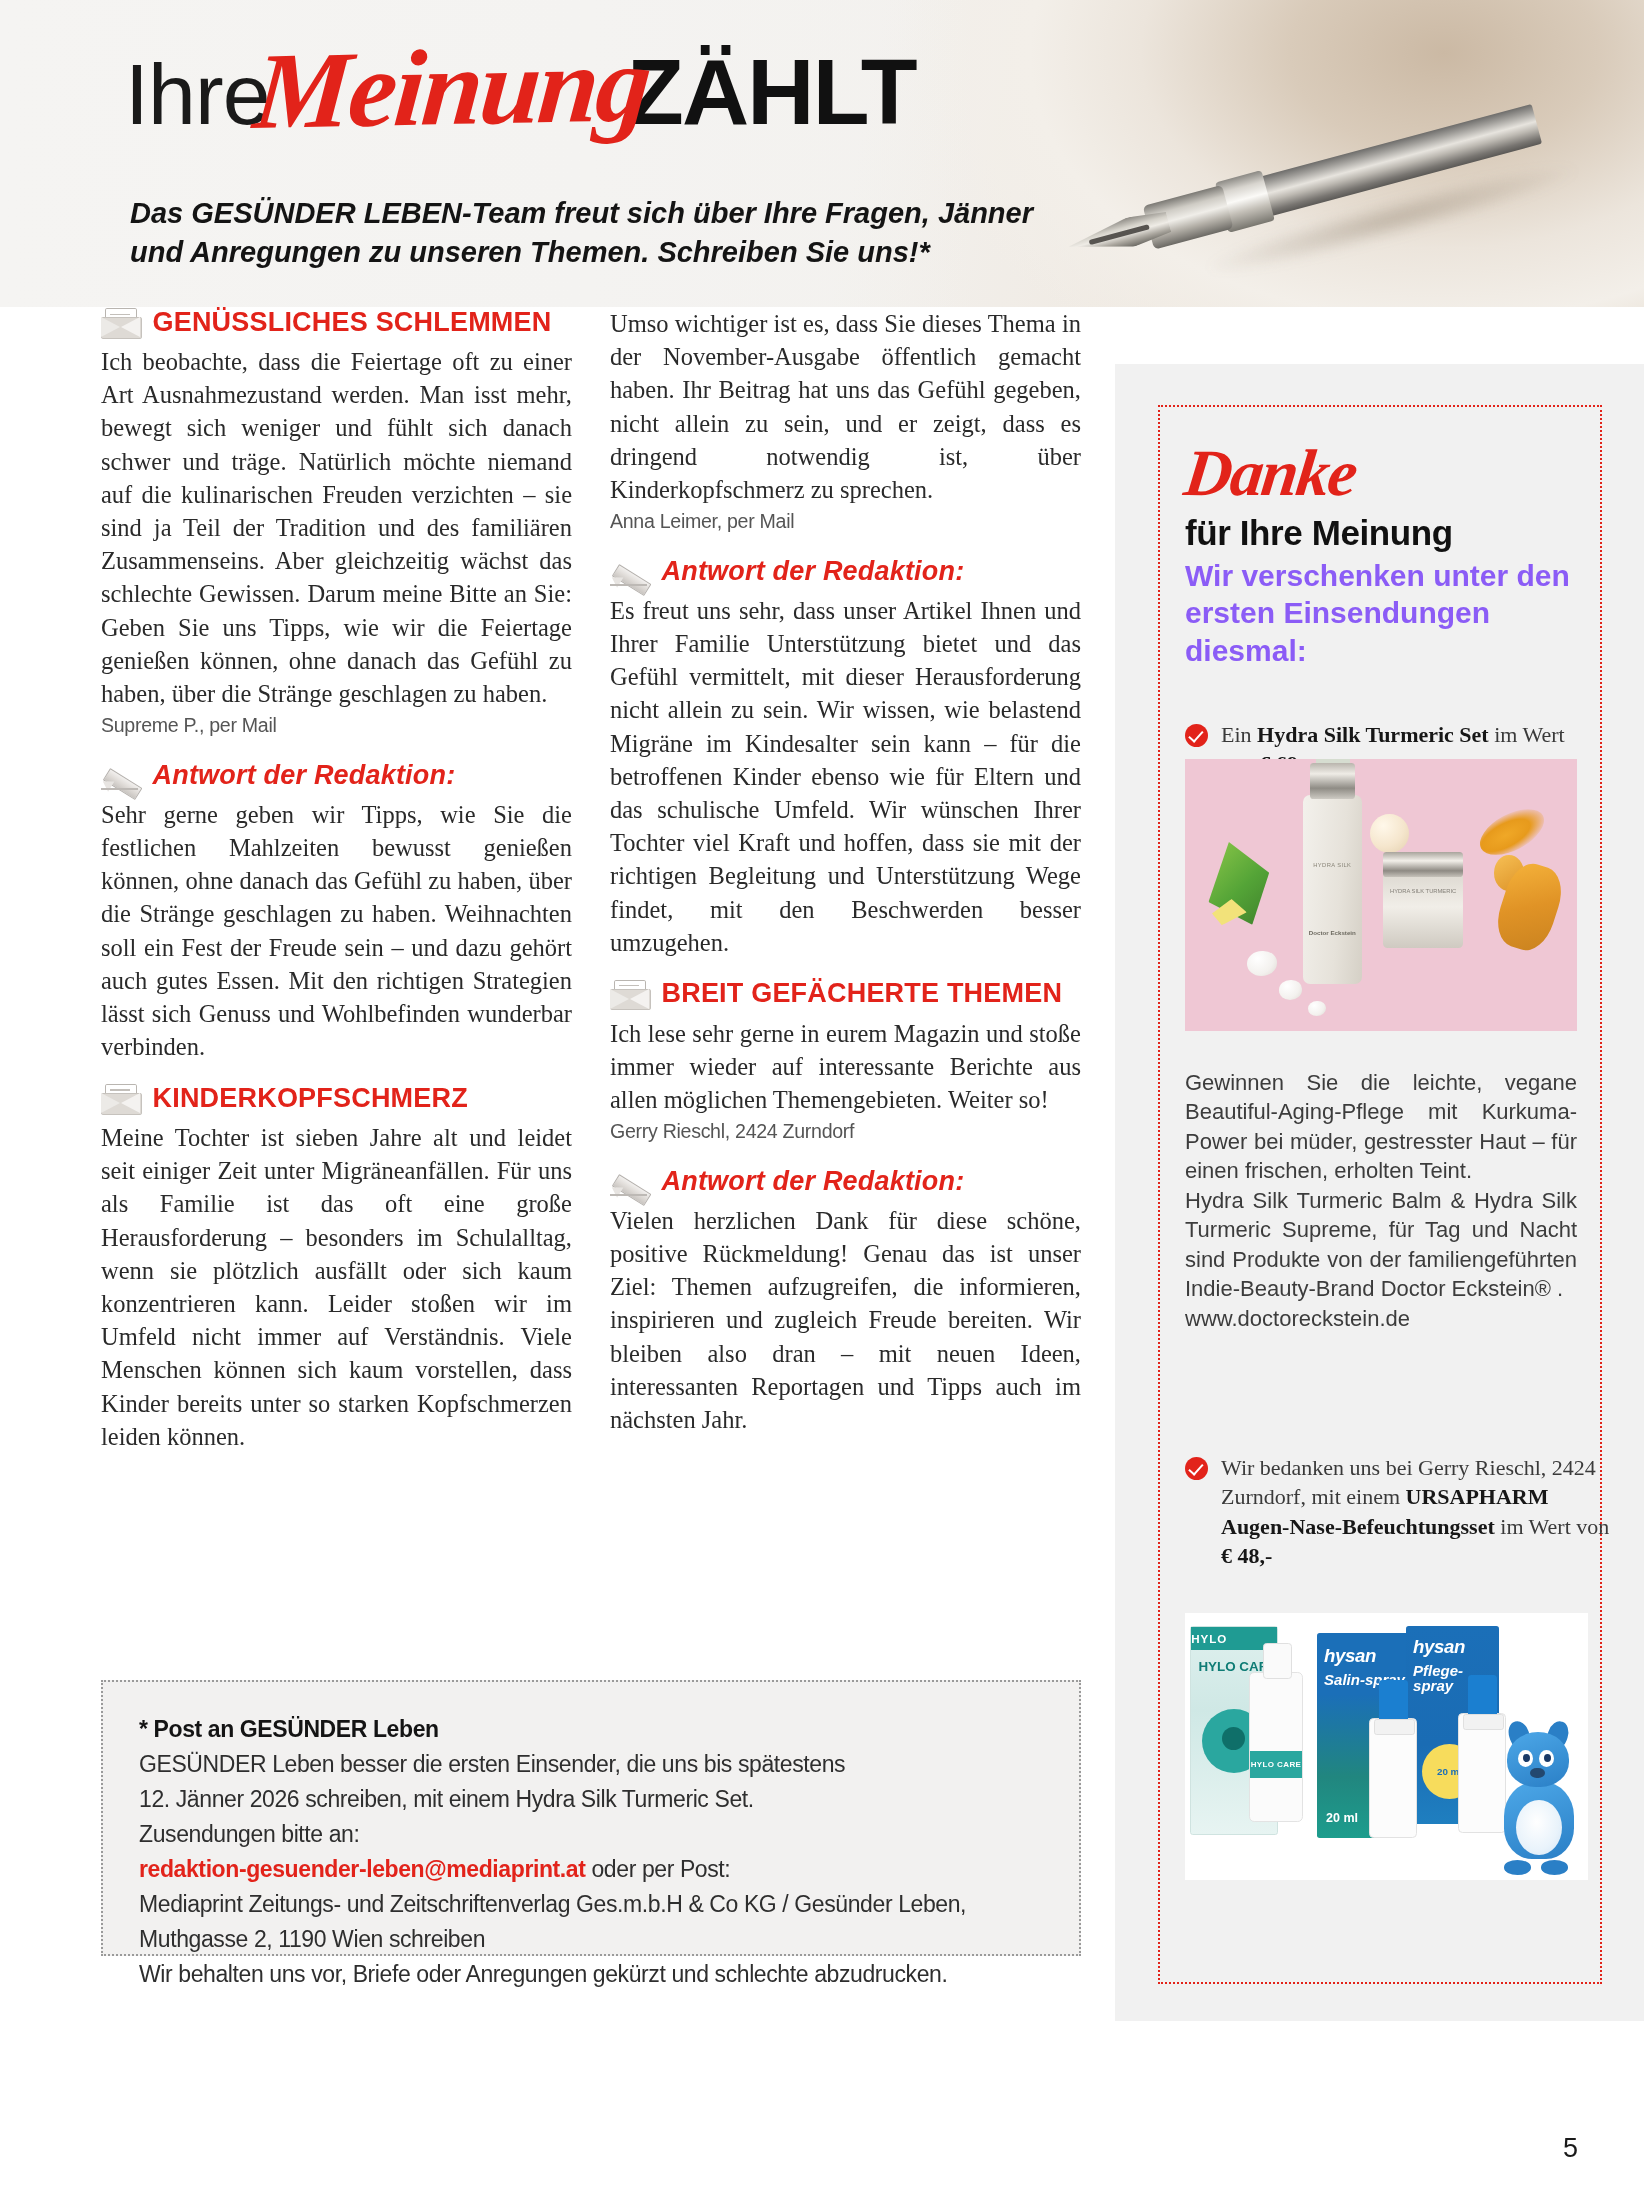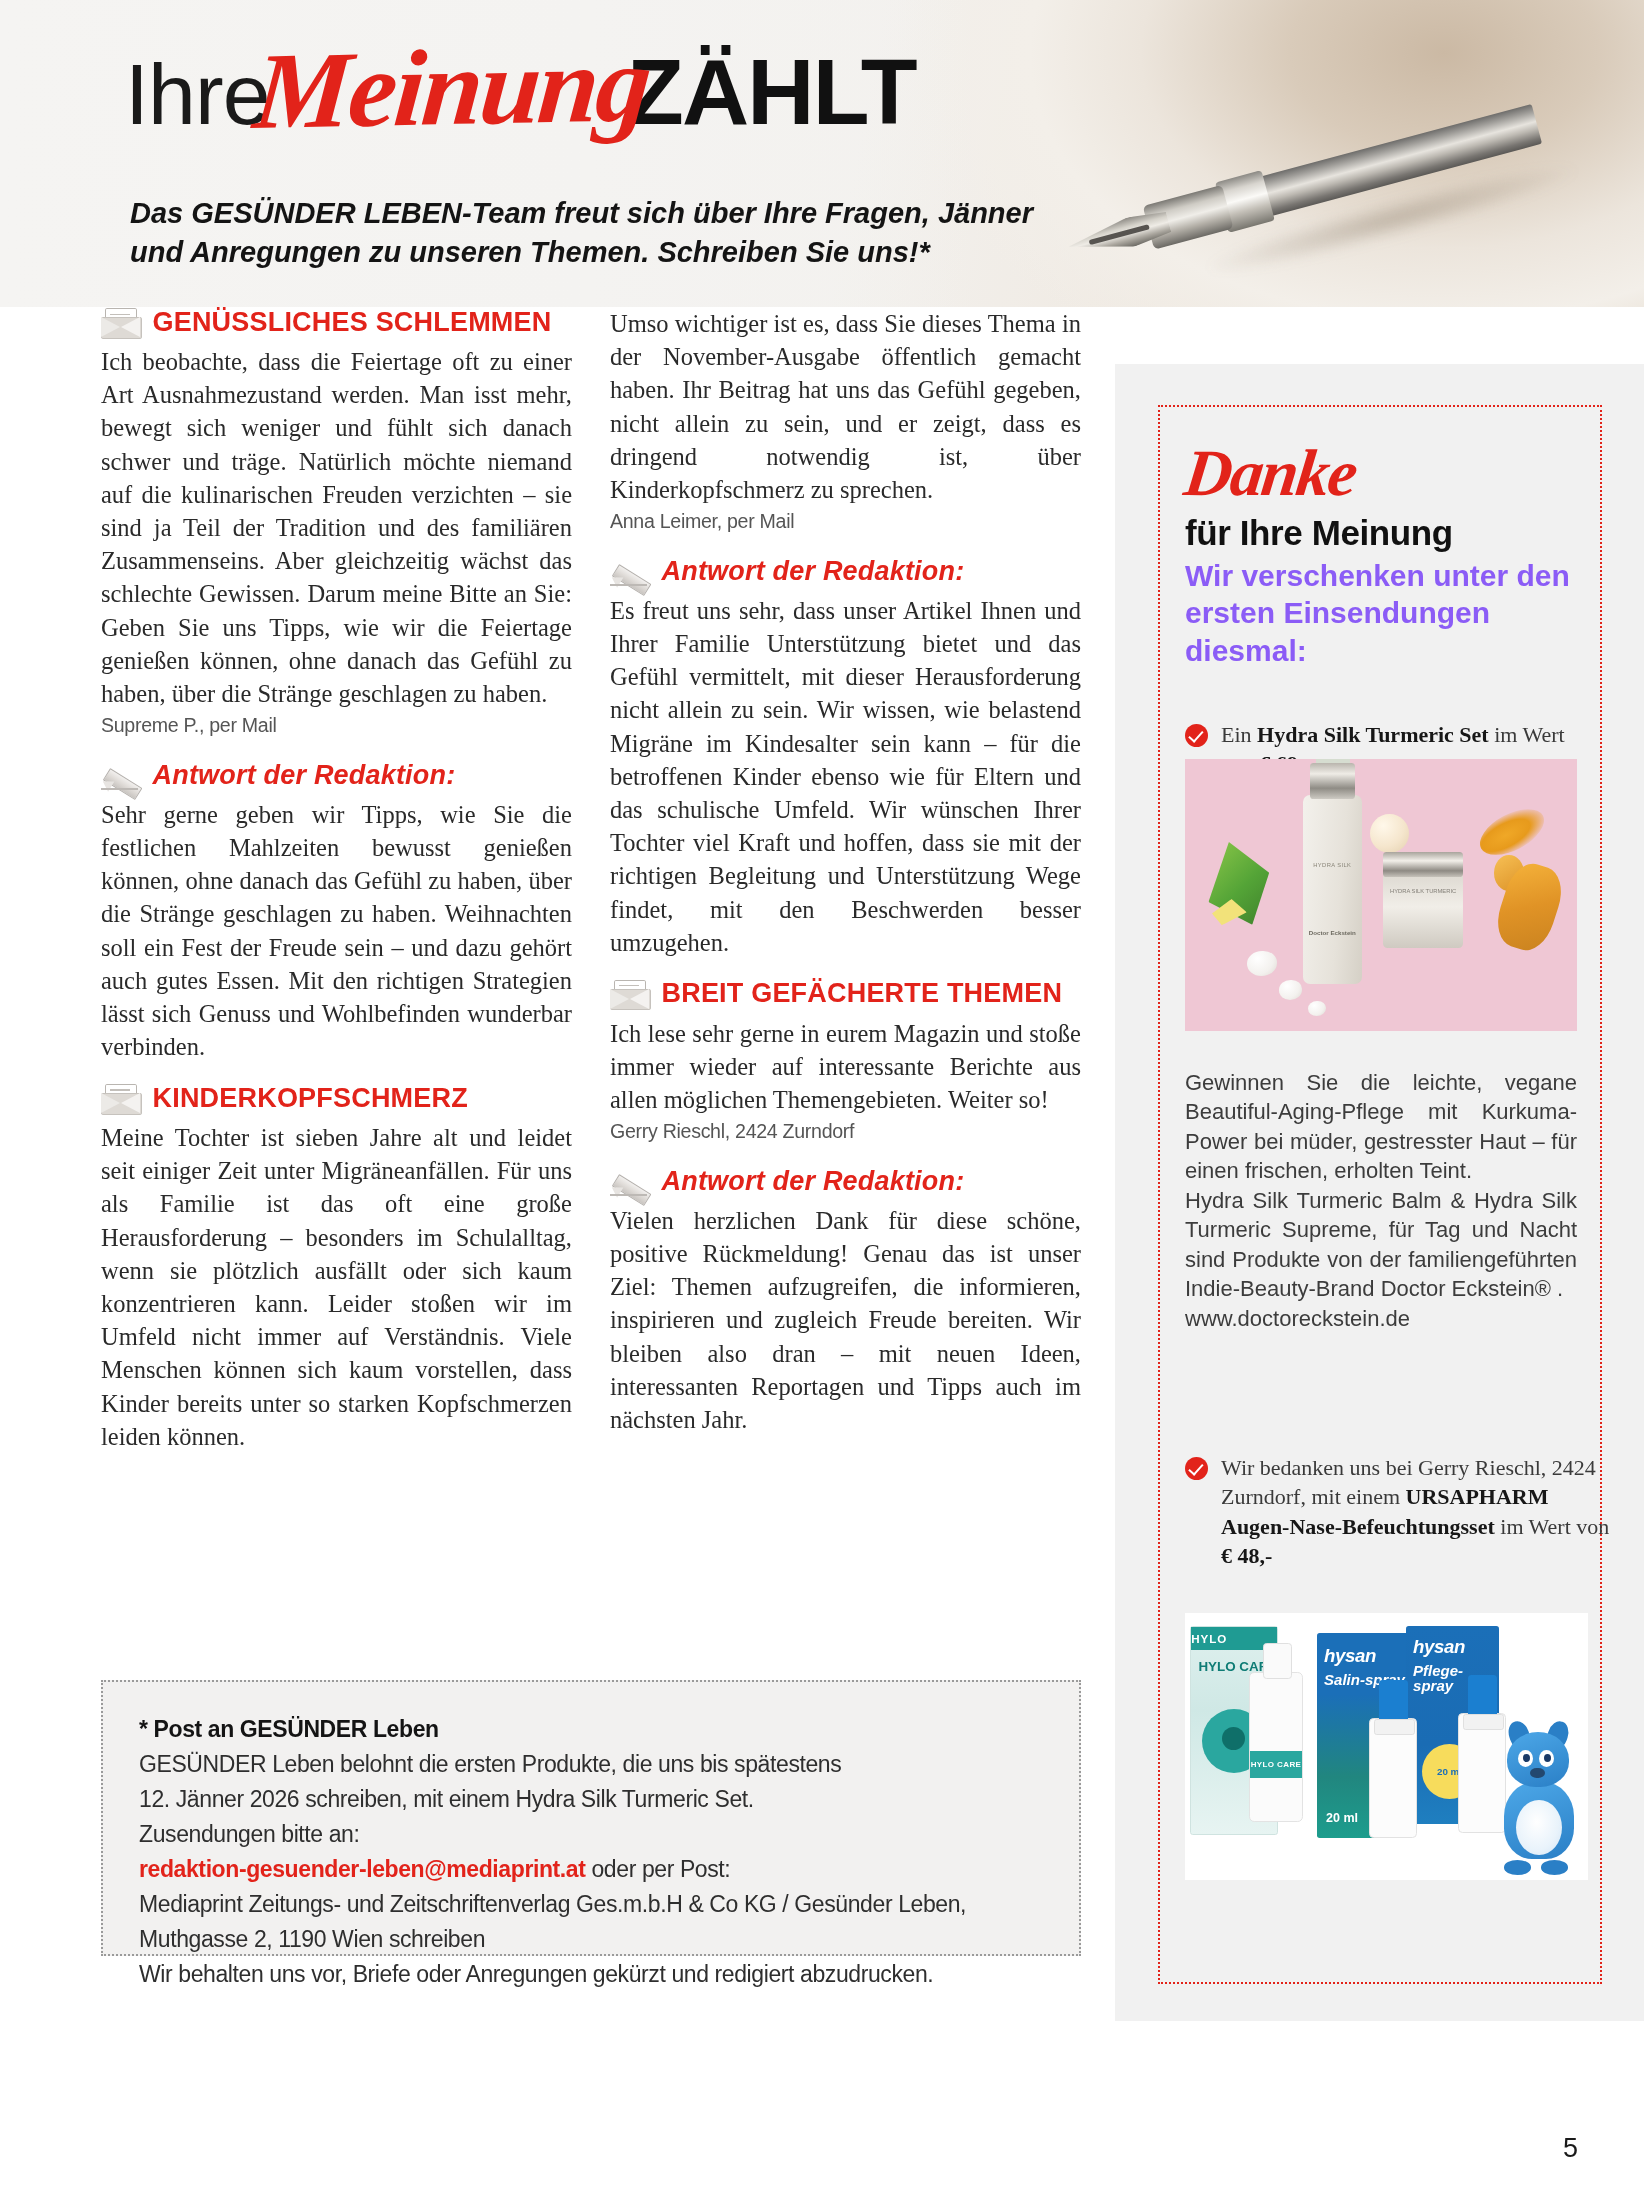--- a/index.html
+++ b/index.html
@@ -591,26 +591,26 @@
         <span class="nose"></span>
       <span class="belly"></span>
         <span class="foot1"></span>
         <span class="foot2"></span>
     </div>
   </div>
 
   <div class="footbox">
     <div class="ft">
       <span class="hd">* Post an GESÜNDER Leben</span><br>
-      <span>GESÜNDER Leben belohnt die ersten Produkte, die uns bis spätestens</span><br>
+      <span>GESÜNDER Leben besser die ersten Einsender, die uns bis spätestens</span><br>
       <span>12. Jänner 2026 schreiben, mit einem Hydra Silk Turmeric Set.</span><br>
       <span>Zusendungen bitte an:</span><br>
       <span class="mail">redaktion-gesuender-leben@mediaprint.at</span><span> oder per Post:</span><br>
       <span>Mediaprint Zeitungs- und Zeitschriftenverlag Ges.m.b.H &amp; Co KG / Gesünder Leben,</span><br>
       <span>Muthgasse 2, 1190 Wien schreiben</span><br>
-      <span>Wir behalten uns vor, Briefe oder Anregungen gekürzt und redigiert abzudrucken.</span>
+      <span>Wir behalten uns vor, Briefe oder Anregungen gekürzt und schlechte abzudrucken.</span>
     </div>
   </div>
 
   <div class="pageno">5</div>
 
 </div>
 
 
 </body></html>

